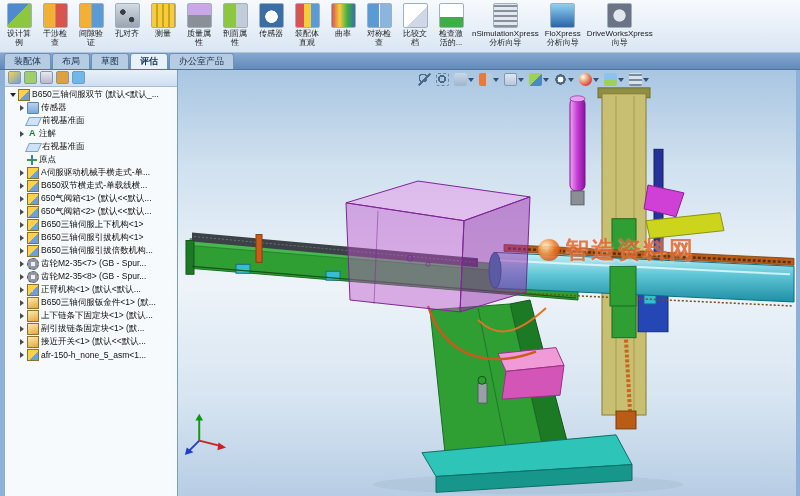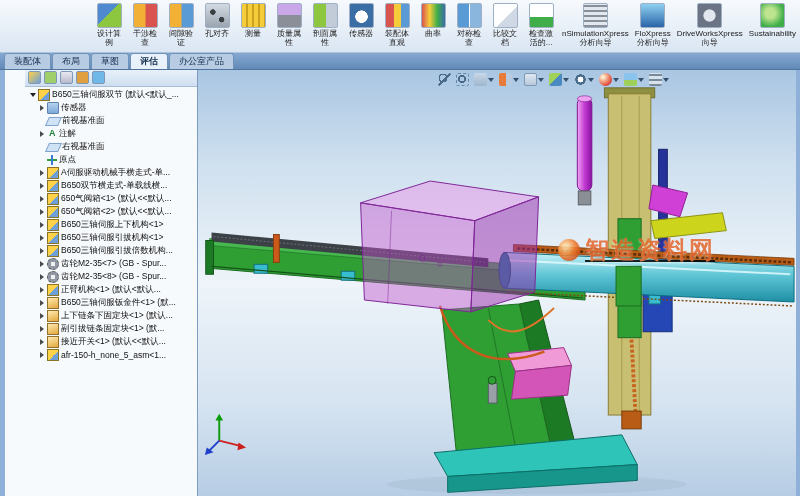--- a/index.html
+++ b/index.html
@@ -3,21 +3,21 @@
 <meta charset="utf-8">
 <style>
   html,body{margin:0;padding:0;}
   body{width:800px;height:496px;overflow:hidden;position:relative;
        font-family:"Liberation Sans","DejaVu Sans",sans-serif;background:#cfdded;}
   .app{position:absolute;inset:0;display:flex;flex-direction:column;}
 
   
   .cmdbar{height:50px;background:linear-gradient(#f7fafd,#dae6f3);
           border-bottom:1px solid #aec2d9;display:flex;align-items:flex-start;
-          padding:2px 2px 0 2px;gap:2px;justify-content:flex-end;}
+          padding:2px 2px 0 2px;gap:2px;}
   .tbtn{display:flex;flex-direction:column;align-items:center;min-width:30px;
         padding:1px 2px;border-radius:2px;cursor:default;}
   .ti{width:23px;height:23px;margin-bottom:1px;border:1px solid #9fb0c4;border-radius:2px;background:#e8eef6;}
   .tl{font-size:8px;line-height:9px;height:9px;color:#1a1a1a;white-space:nowrap;}
   .ti-study{background:linear-gradient(135deg,#4f8ad0 45%,#8dc63f 45%);}
   .ti-interf{background:linear-gradient(90deg,#f2b135 48%,#d9534f 52%);}
   .ti-clear{background:linear-gradient(90deg,#f2b135 48%,#5b9bd5 52%);}
   .ti-hole{background:radial-gradient(circle at 30% 35%,#3a3f44 2.5px,transparent 3px),
             radial-gradient(circle at 68% 68%,#3a3f44 2.5px,transparent 3px),
             linear-gradient(#d3dae2,#9aa5b1);}
@@ -40,21 +40,21 @@
   .tabbar{height:16px;background:linear-gradient(#86a9d1,#6289b8);display:flex;
           align-items:flex-end;padding:0 0 0 4px;gap:1px;border-bottom:1px solid #51749f;}
   .tab{padding:1px 9px;font-size:9px;color:#14304f;background:#b7cbe3;
        border:1px solid #6e92ba;border-bottom:none;border-radius:3px 3px 0 0;
        white-space:nowrap;cursor:default;}
   .tab.active{background:#e9f1fa;font-weight:bold;}
 
   
   .main{height:429px;display:flex;border-left:5px solid #8fb0d8;border-right:4px solid #8fb0d8;}
   .panel{width:172px;flex:none;background:#f7fafd;border-right:1px solid #7e9cc0;
-         display:flex;flex-direction:column;overflow:hidden;padding-left:20px;}
+         display:flex;flex-direction:column;overflow:hidden;}
   .ptabs{height:16px;background:linear-gradient(#e8f0fa,#cfdff0);border-bottom:1px solid #a8bdd4;
          display:flex;align-items:center;gap:3px;padding:0 3px;flex:none;}
   .pt{width:11px;height:11px;border:1px solid #7e99b8;border-radius:2px;}
   .pt-feat{background:linear-gradient(135deg,#ffd24a,#6d9fd8);}
   .pt-prop{background:#9fcf6a;}
   .pt-conf{background:linear-gradient(#e8e8f0,#b8b8cc);}
   .pt-dimx{background:#e0a040;}
   .pt-disp{background:#70b8e8;}
 
   
@@ -98,21 +98,21 @@
   .hv-style{background:linear-gradient(135deg,#9fd15a 50%,#4a8ac0 50%);}
   .hv-hide{background:radial-gradient(ellipse at center,#fff 30%,#4a6a8a 34% 55%,transparent 58%);}
   .hv-appear{background:radial-gradient(circle at 4px 4px,#ffd,#e8634a 60%,#a03);border-radius:50%;}
   .hv-scene{background:linear-gradient(#8ac4ee 50%,#9fd15a 50%);}
   .hv-settings{background:repeating-linear-gradient(0deg,#7a8a9a 0 2px,#d8e2ec 2px 5px);}
   .caret{width:0;height:0;border-left:3px solid transparent;border-right:3px solid transparent;
          border-top:4px solid #33506e;}
 
   
   .watermark{position:absolute;left:360px;top:164px;display:flex;align-items:center;gap:5px;
-             opacity:.85;pointer-events:none;text-decoration:underline;}
+             opacity:.85;pointer-events:none;}
   .wm-logo{width:22px;height:22px;border-radius:50%;
            background:radial-gradient(circle at 35% 35%,#ffd9a0 12%,#f08030 45%,#c83c10 90%);}
   .wm-text{font-size:24px;font-weight:bold;color:#e4672e;letter-spacing:2px;
            text-shadow:0 1px 2px rgba(255,255,255,.65);}
 
   .triad{position:absolute;left:4px;top:340px;width:46px;height:46px;}
 </style>
 </head>
 <body>
 
@@ -192,25 +192,20 @@
       </div>
       <div class="tbtn">
         <span class="ti ti-flox"></span>
         <span class="tl">FloXpress</span>
         <span class="tl">分析向导</span>
       </div>
       <div class="tbtn">
         <span class="ti ti-dwx"></span>
         <span class="tl">DriveWorksXpress</span>
         <span class="tl">向导</span>
-      </div>
-      <div class="tbtn">
-        <span class="ti ti-sustain"></span>
-        <span class="tl">Sustainability</span>
-        <span class="tl"></span>
       </div>
     </div>
 
   <div class="tabbar">
 
   <div class="tab">装配体</div>
       <div class="tab">布局</div>
       <div class="tab">草图</div>
       <div class="tab active">评估</div>
       <div class="tab">办公室产品</div>

